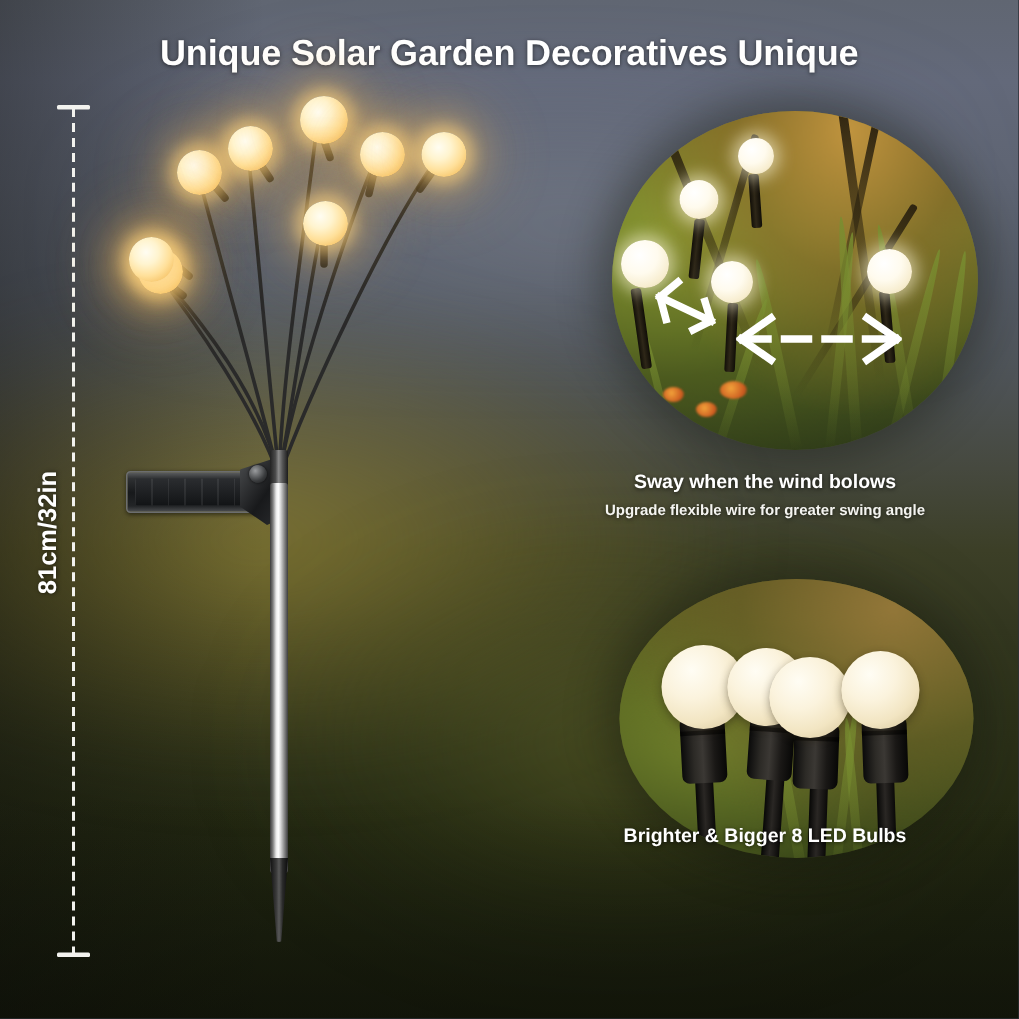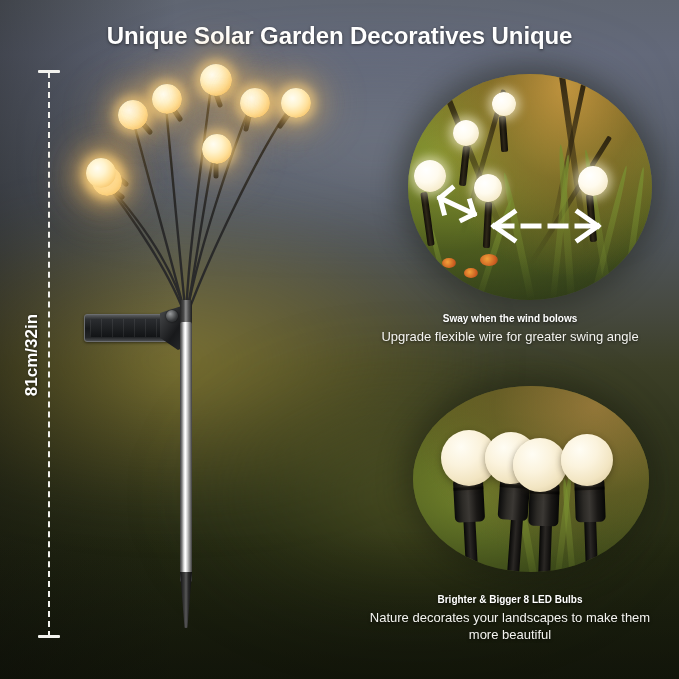--- a/index.html
+++ b/index.html
@@ -200,31 +200,31 @@
   }
   .big-rod{
     position:absolute;width:12px;
     background:linear-gradient(to right,#070706,#2a2724 46%,#0a0908);
     border-radius:3px;
   }
 
   
   .cap{position:absolute;width:320px;text-align:center;left:350px;}
   .cap-h{
-    color:#ffffff;font-size:10px;font-weight:bold;
+    color:#ffffff;font-size:13px;font-weight:bold;
     text-shadow:0 1px 3px rgba(0,0,0,.65);
     white-space:nowrap;
   }
   .cap-s{
-    color:#f4f4f0;font-size:13px;font-weight:normal;line-height:17px;
+    color:#f4f4f0;font-size:10px;font-weight:bold;line-height:17px;
     text-shadow:0 1px 3px rgba(0,0,0,.6);
     margin-top:4px;
   }
   .cap-top{top:313px;}
-  .cap-bot{top:594px;}
+  .cap-bot{top:549px;}
 </style>
 </head>
 <body>
 
 <div id="stage">
 
   <div class="bg-base"></div>
   <div class="bg-haze-c"></div>
   <div class="bg-haze-a"></div>
   <div class="bg-haze-b"></div>
@@ -367,16 +367,15 @@
     <div class="big-bulb" style="left:148px;top:48px;width:52px;height:52px"></div>
   </div>
 
   <div class="cap cap-top">
     <div class="cap-h">Sway when the wind bolows</div>
     <div class="cap-s">Upgrade flexible wire for greater swing angle</div>
   </div>
 
   <div class="cap cap-bot">
     <div class="cap-h">Brighter &amp; Bigger 8 LED Bulbs</div>
-    <div class="cap-s" style="width:290px;margin:4px auto 0">Nature decorates your landscapes to make them more beautiful</div>
   </div>
 
 </div>
 
 </body></html>

